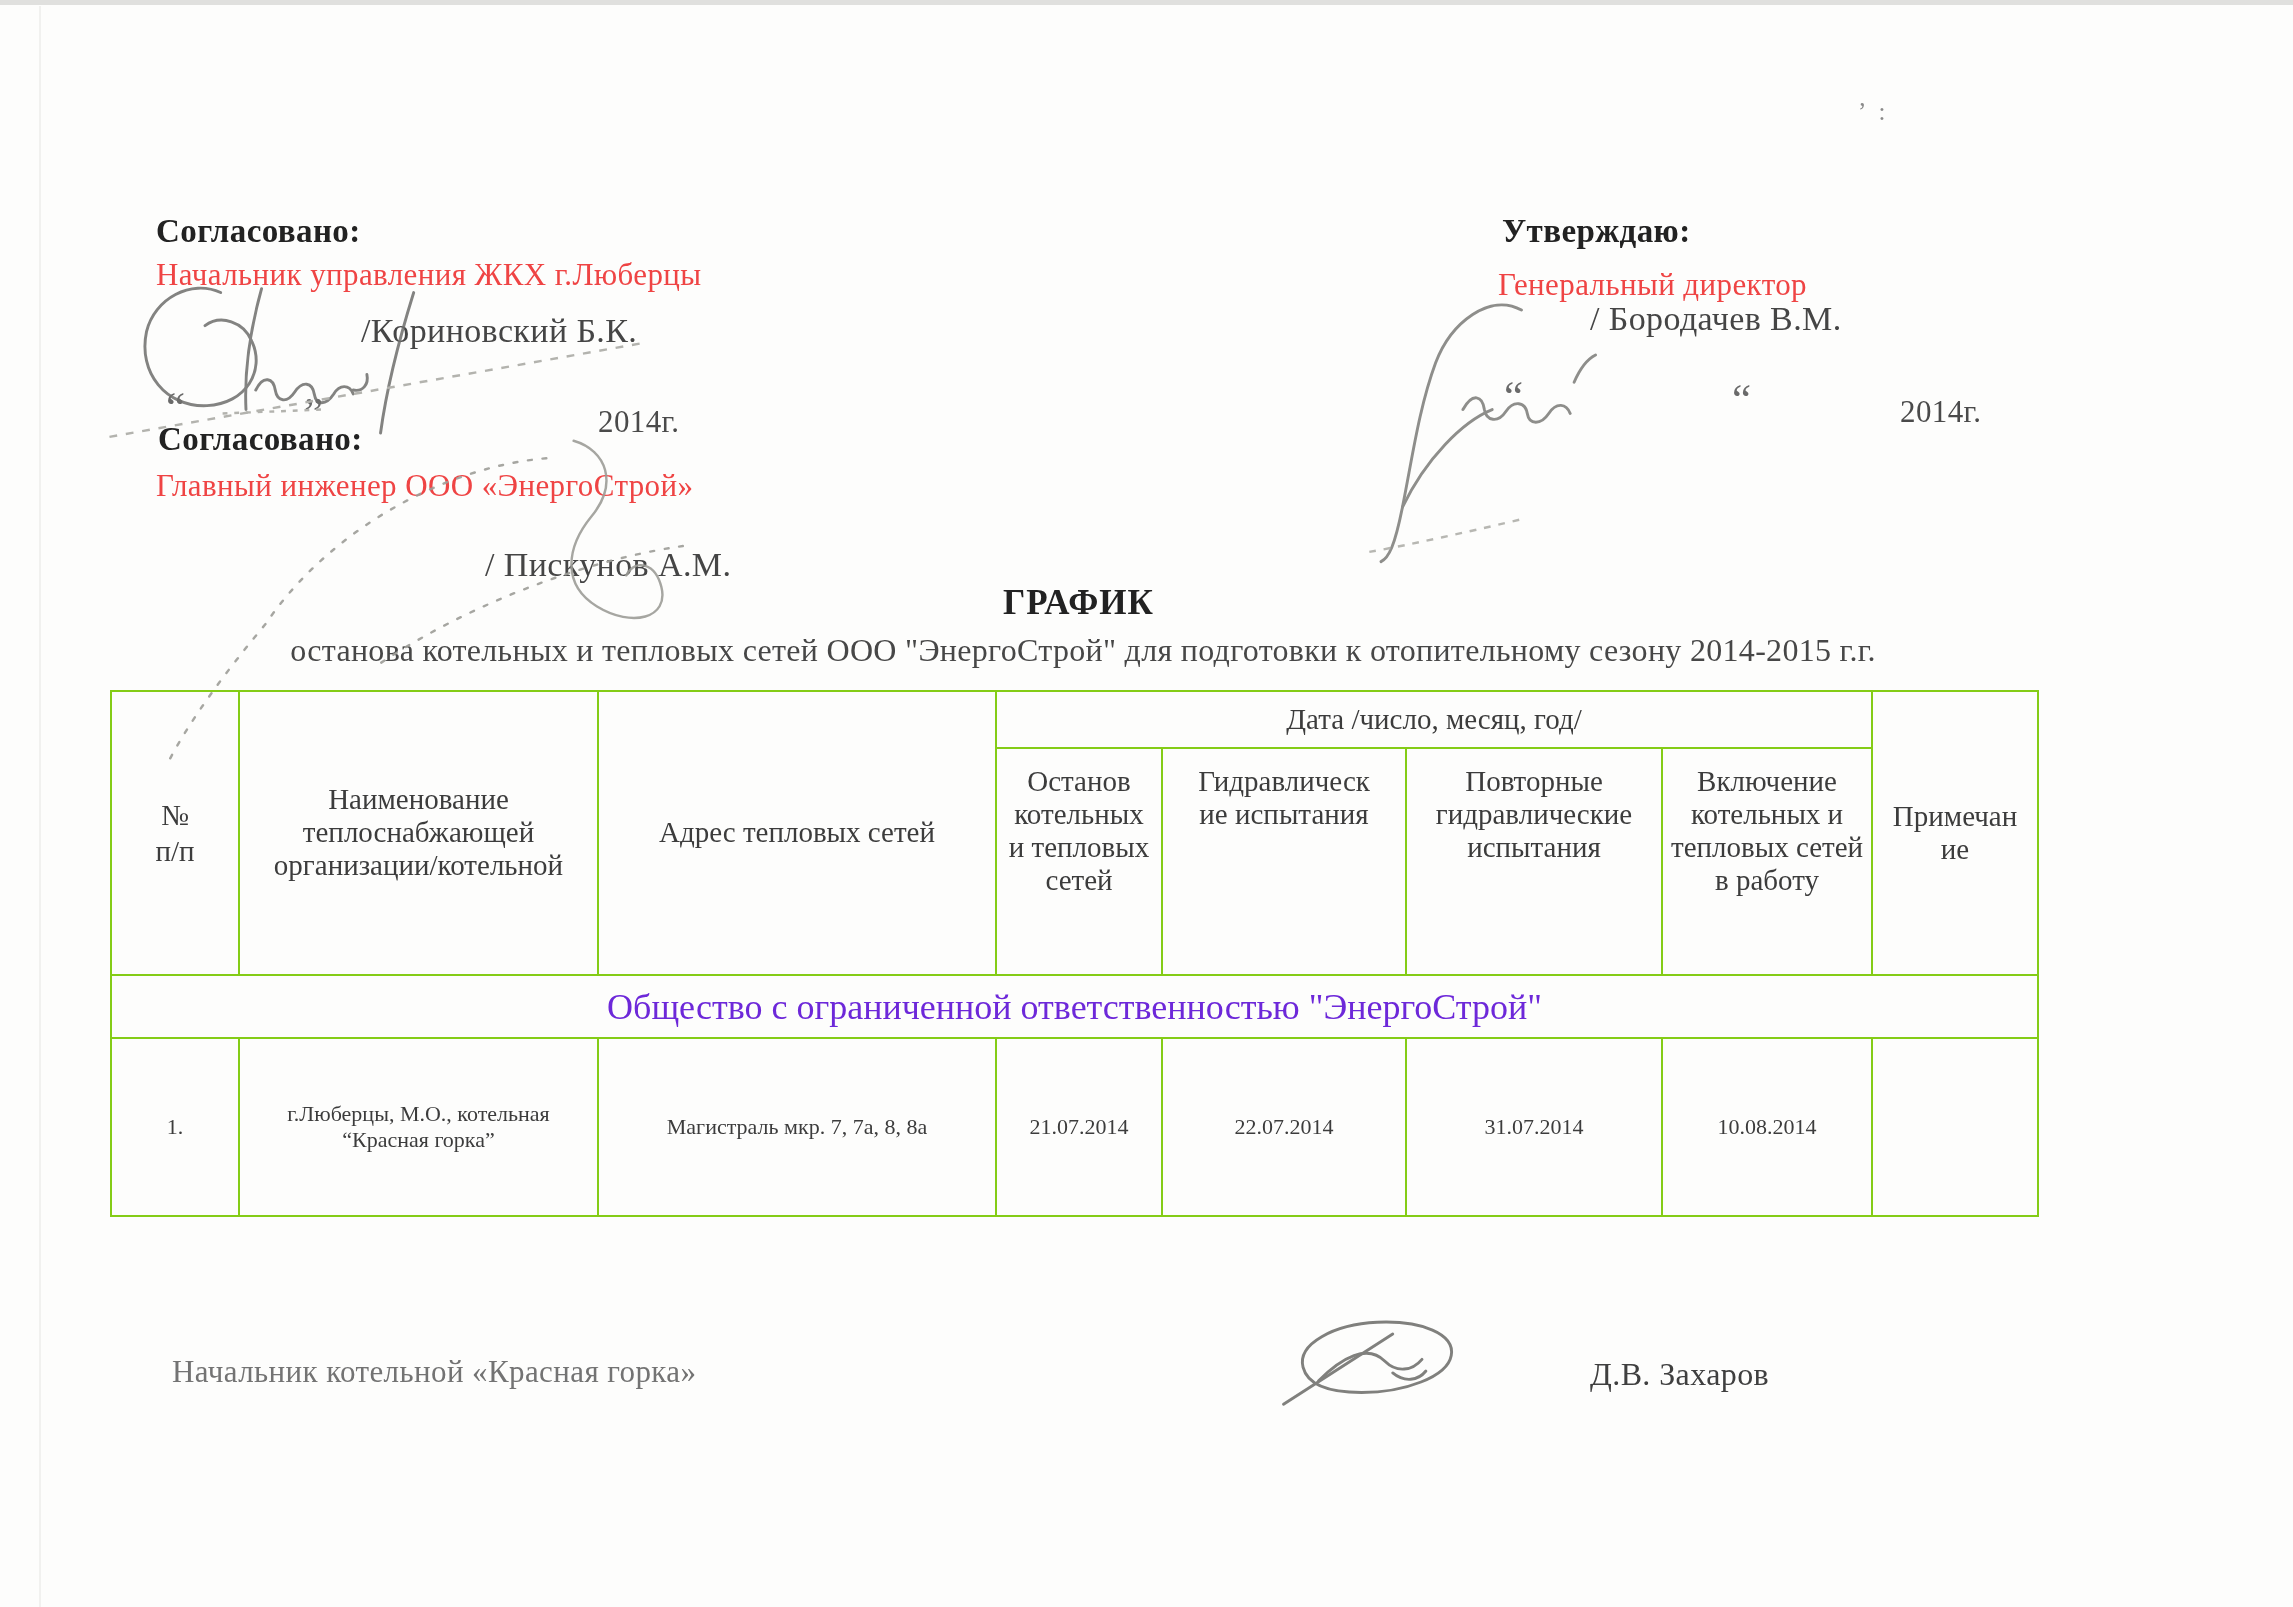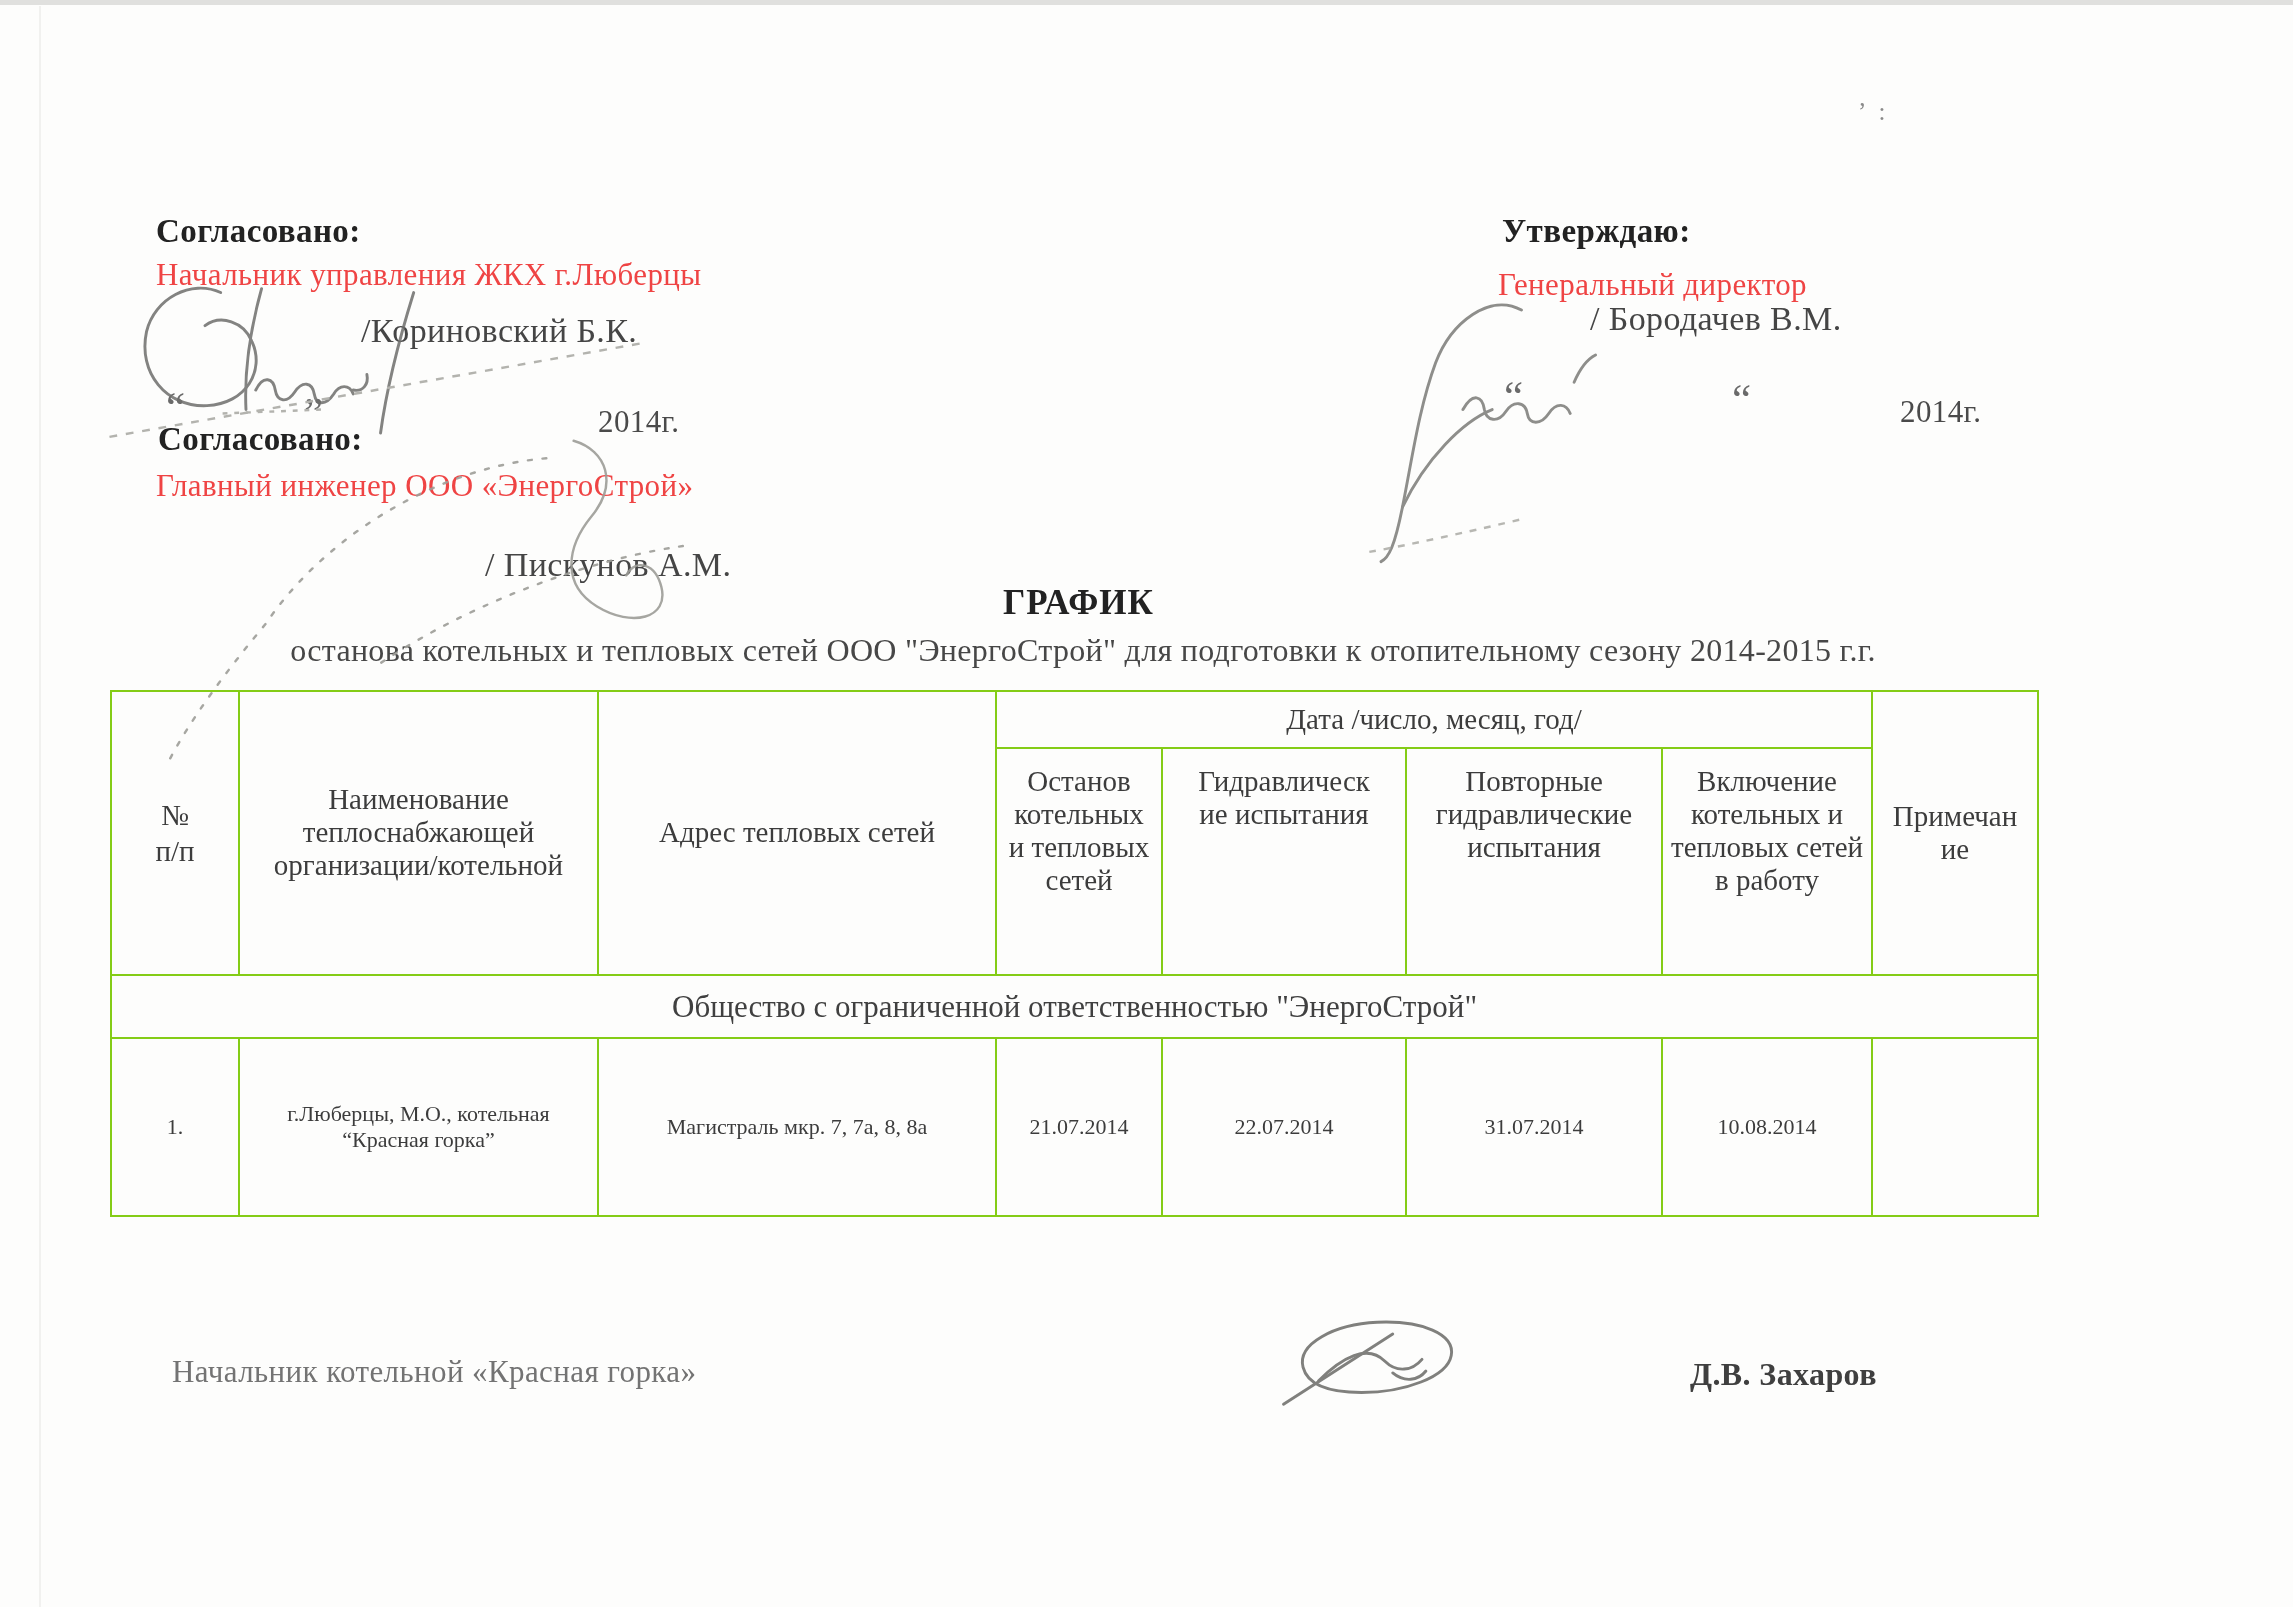--- a/index.html
+++ b/index.html
@@ -32,21 +32,21 @@
   table.sched th, table.sched td{
     border:2px solid #84cc16;
     font-weight:normal;text-align:center;vertical-align:middle;
     padding:3.9px 7.8px;overflow:hidden;
   }
   table.sched{border:2px solid #4a4846;}
   tr.r-group th{height:47px;}
   tr.r-sub th{height:205px;vertical-align:top;padding-top:16px;}
   th.v-mid{vertical-align:middle;}
   th.cell-num{vertical-align:top;text-align:center;padding-top:7.8px;line-height:1.25;}
-  tr.r-section td{height:54px;font-size:31px;color:#404040;}
+  tr.r-section td{height:54px;font-size:36px;color:#6d28d9;}
   tr.r-data td{height:168px;font-size:22px;}
   td.cell-address{text-align:left;padding-left:13.7px;padding-right:9.8px;white-space:normal;}
   .svg-layer{left:0;top:0;pointer-events:none;}
 </style>
 </head>
 <body>
 
 <div class="abs scan-top"></div>
 <div class="abs scan-left"></div>
 <div class="abs txt stray" style="left:1858px;top:98px;">’ :</div>
@@ -123,21 +123,21 @@
     <td>22.07.2014</td>
     <td>31.07.2014</td>
     <td>10.08.2014</td>
     <td></td>
   </tr>
 </tbody>
   </table>
 
 <div>
   <div class="abs txt footer-role" style="left:172px;top:1354px;">Начальник котельной «Красная горка»</div>
-  <div class="abs txt footer-name" style="left:1690px;top:1356px;font-weight:bold;">Д.В. Захаров</div>
+  <div class="abs txt footer-name" style="left:1590px;top:1356px;">Д.В. Захаров</div>
 </div>
 
 <svg class="abs svg-layer" width="2294" height="1607" viewBox="0 0 2352 1648">
 
   <g stroke="#6e6e6c" stroke-width="3" fill="none" stroke-linecap="round" opacity="0.85">
     <path d="M 226,300 C 196,286 158,306 150,340 C 141,382 170,418 212,416 C 252,414 272,380 258,350 C 250,330 226,322 210,334"></path>
     <path d="M 268,296 C 258,332 250,378 252,420"></path>
     <path d="M 262,400 c 8,-16 18,-12 20,0 c 2,12 12,14 20,2 c 8,-12 18,-10 20,2 c 2,12 12,12 20,0 c 6,-10 16,-10 20,0"></path>
     <path d="M 362,400 c 10,2 16,-6 14,-16"></path>
     <path d="M 424,300 C 410,345 396,400 390,444"></path>

